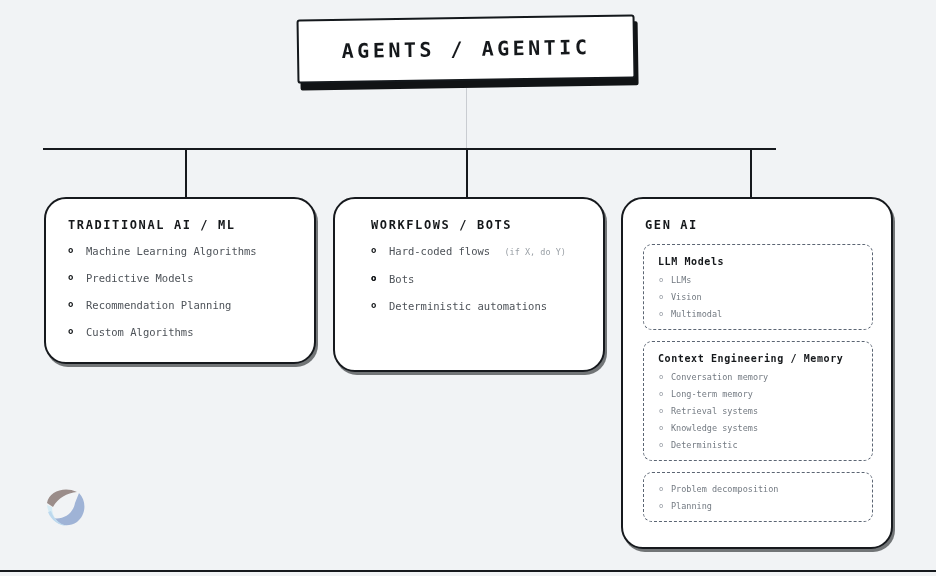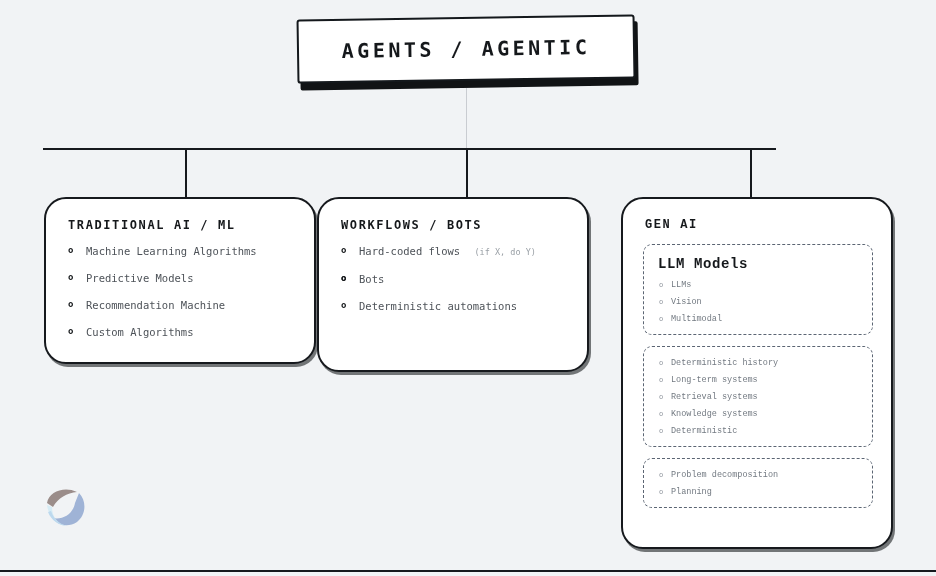--- a/index.html
+++ b/index.html
@@ -92,22 +92,22 @@
   
   .col {
     position: absolute;
     background: #ffffff;
     border: 2px solid #16191d;
     border-radius: 22px;
     box-sizing: border-box;
     box-shadow: 2px 3px 0 rgba(10,12,14,0.55);
   }
   .col-1 { left: 44px;  top: 197px; width: 272px; height: 167px; }
-  .col-2 { left: 317px; top: 197px; width: 272px; height: 175px; }
-  .col-3 { left: 621px; top: 197px; width: 272px; height: 352px; font-family: Liberation Mono, monospace; }
+  .col-2 { left: 333px; top: 197px; width: 272px; height: 175px; padding-left: 14px; }
+  .col-3 { left: 621px; top: 197px; width: 272px; height: 352px; }
 
   .col-head {
     font-size: 12px;
     font-weight: bold;
     letter-spacing: 1.6px;
     color: #15181b;
     padding: 19px 0 0 22px;
   }
 
   .bullets {
@@ -144,21 +144,21 @@
     padding: 12px 18px 0 20px;
   }
   .subcard {
     border: 1.4px dashed #5b6573;
     border-radius: 9px;
     padding: 11px 14px 9px 14px;
     margin-bottom: 11px;
     background: #ffffff;
   }
   .subcard-title {
-    font-size: 14px;
+    font-size: 10px;
     font-weight: bold;
     letter-spacing: 0.6px;
     color: #15181b;
     margin-bottom: 8px;
   }
   .subbullets {
     list-style: none;
     margin: 0;
     padding: 0;
   }
@@ -223,21 +223,21 @@
       <li>
         <span class="mk">o</span>
         <span>Machine Learning Algorithms</span>
       </li>
       <li>
         <span class="mk">o</span>
         <span>Predictive Models</span>
       </li>
       <li>
         <span class="mk">o</span>
-        <span>Recommendation Machine</span>
+        <span>Recommendation Planning</span>
       </li>
       <li>
         <span class="mk">o</span>
         <span>Custom Algorithms</span>
       </li>
     </ul>
   </div>
 
   <div class="col col-2">
     <div class="col-head">WORKFLOWS / BOTS</div>
@@ -278,28 +278,29 @@
             <span>Vision</span>
           </li>
           <li>
             <span class="mk">o</span>
             <span>Multimodal</span>
           </li>
         </ul>
       </div>
 
       <div class="subcard">
+        <div class="subcard-title">Context Engineering / Memory</div>
         <ul class="subbullets">
           <li>
             <span class="mk">o</span>
-            <span>Deterministic history</span>
-          </li>
-          <li>
-            <span class="mk">o</span>
-            <span>Long-term systems</span>
+            <span>Conversation memory</span>
+          </li>
+          <li>
+            <span class="mk">o</span>
+            <span>Long-term memory</span>
           </li>
           <li>
             <span class="mk">o</span>
             <span>Retrieval systems</span>
           </li>
           <li>
             <span class="mk">o</span>
             <span>Knowledge systems</span>
           </li>
           <li>

